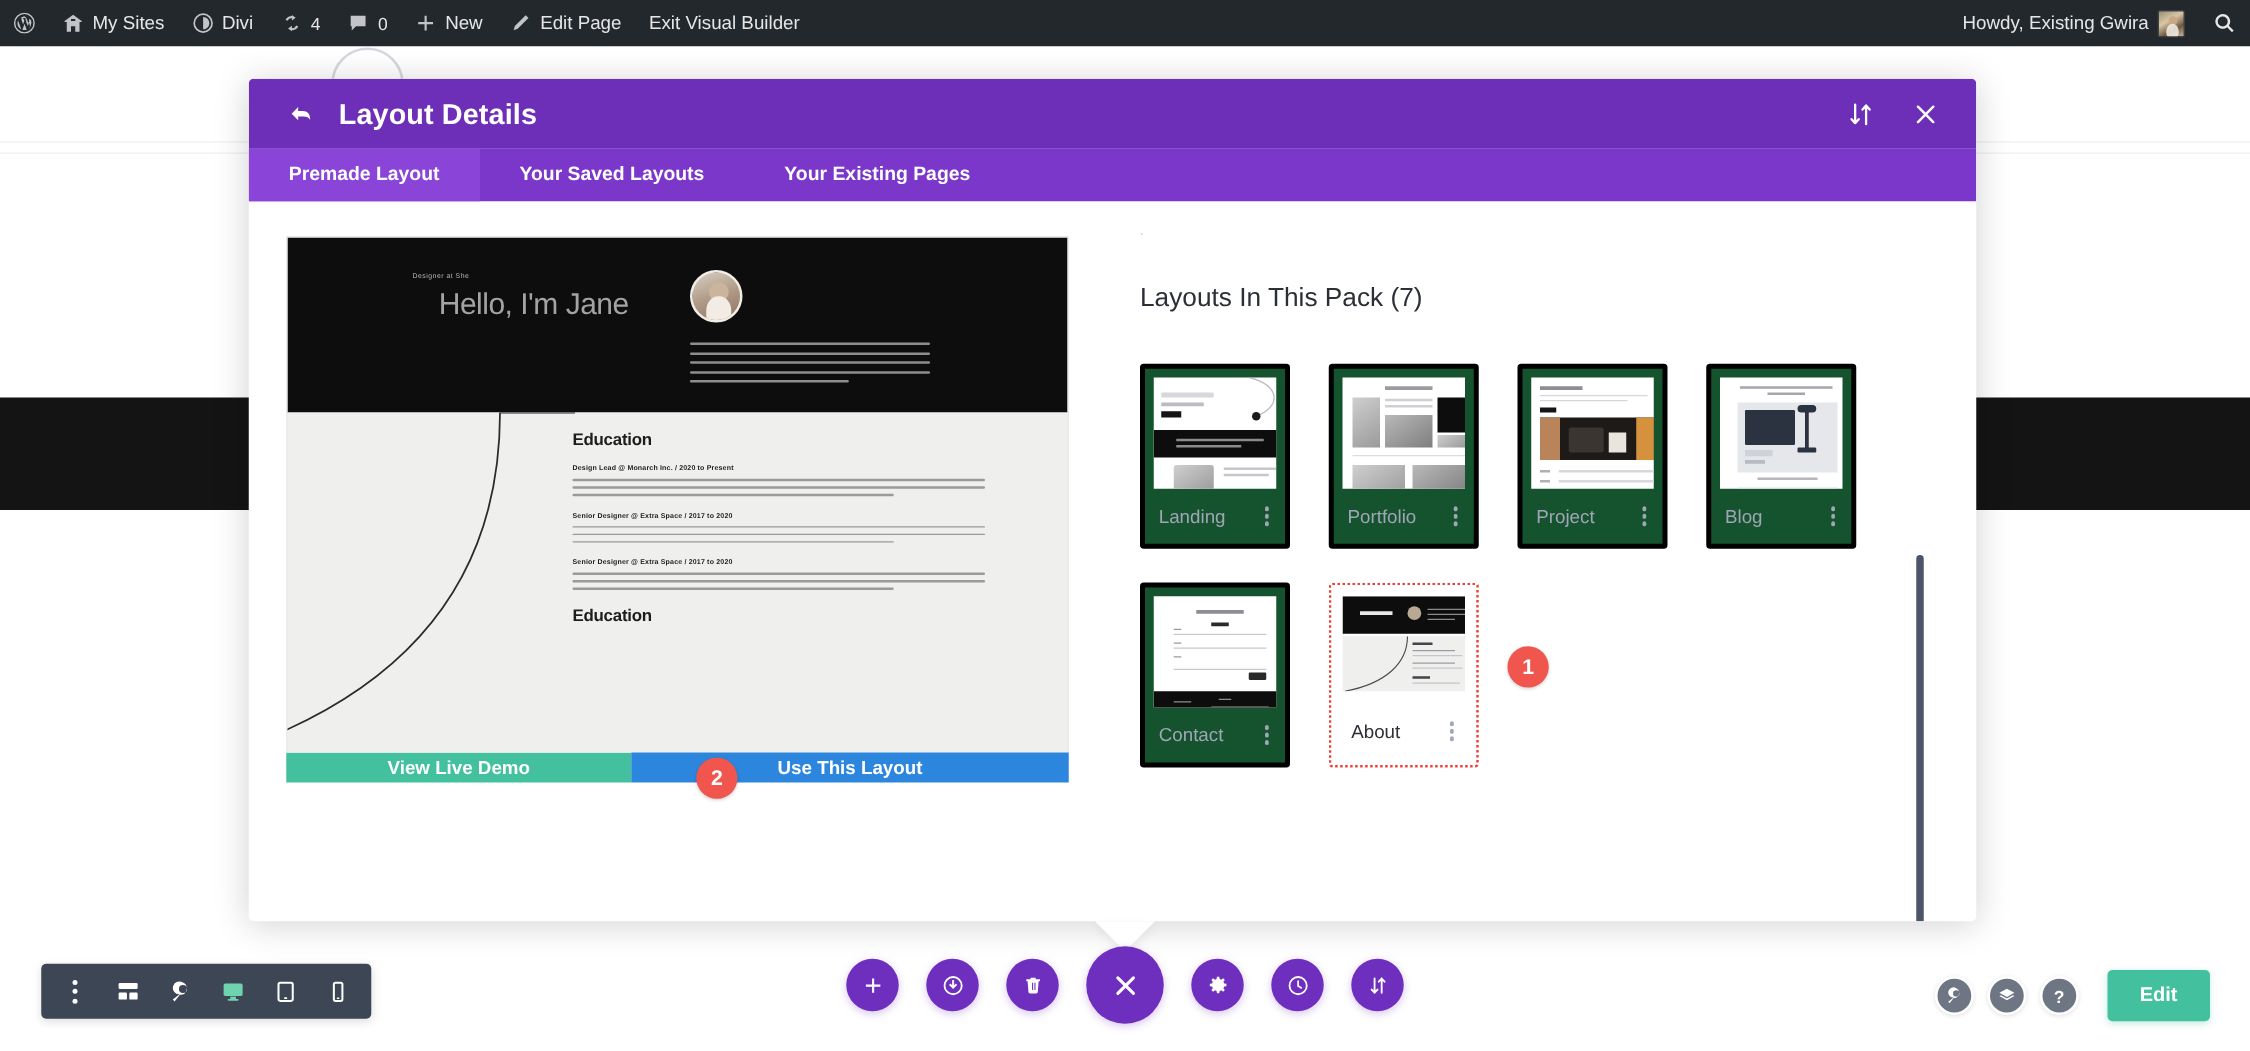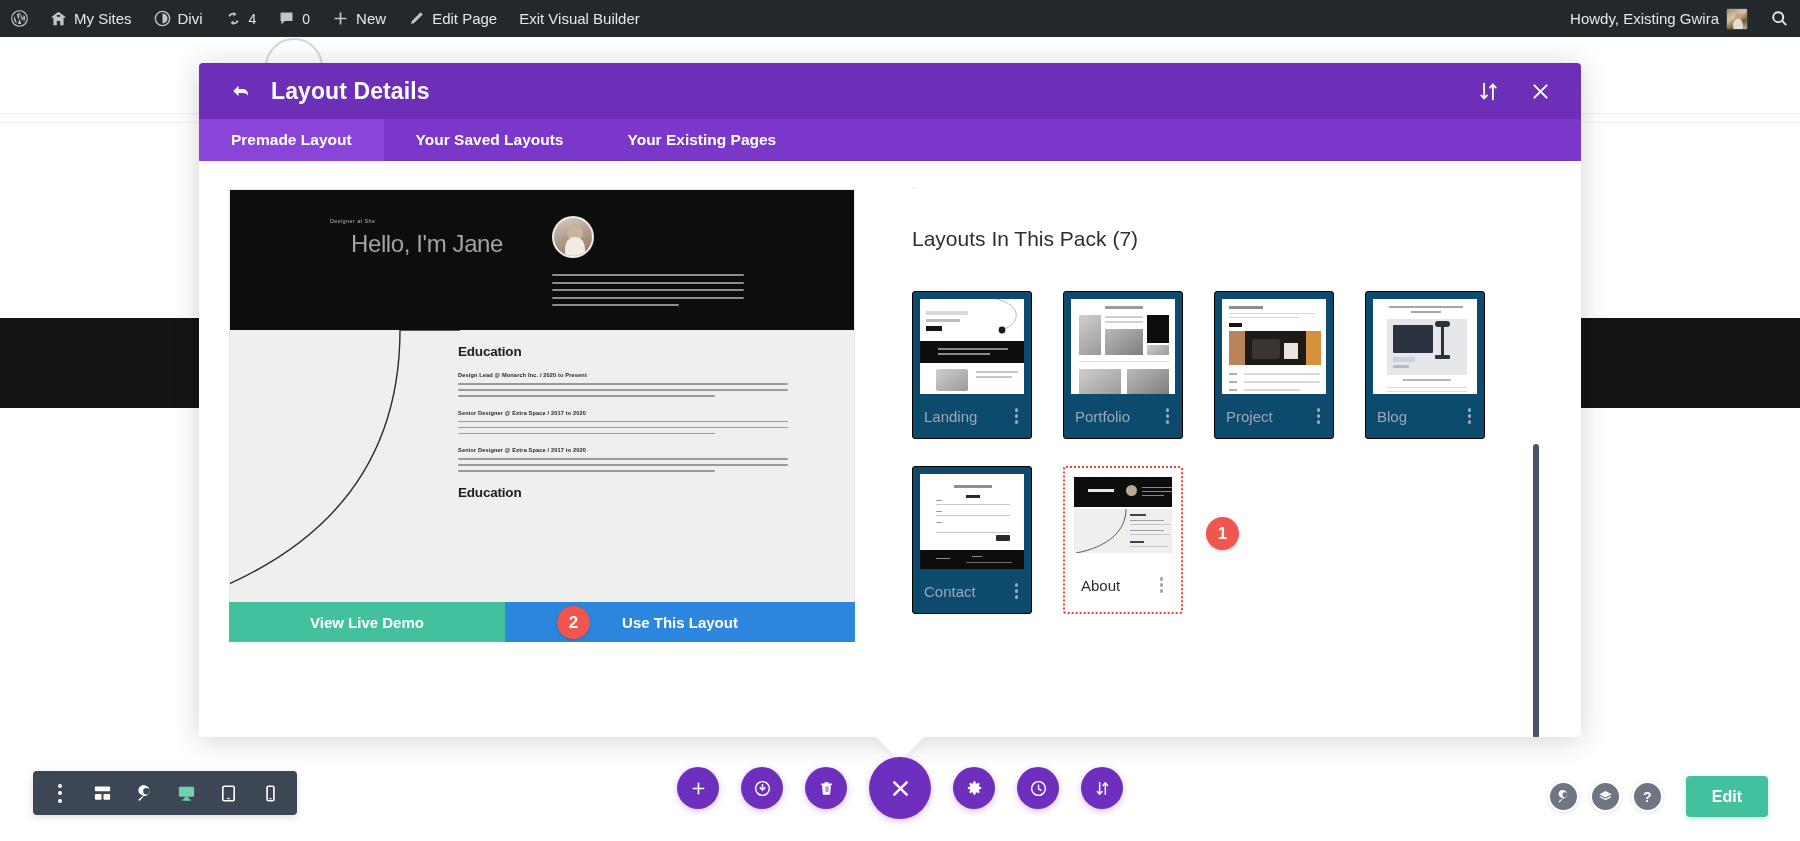--- a/index.html
+++ b/index.html
@@ -117,21 +117,21 @@
   .pv-lower { height:273px; background:#efefee; position:relative; }
   .pv-curve { position:absolute; left:-40px; top:0; width:270px; height:273px; }
   .pv-right { position:absolute; left:228px; top:14px; width:330px; }
   .pv-h2 { font-size:13.5px; font-weight:700; color:#1d1d1d; margin-bottom:13px; letter-spacing:-.2px;}
   .pv-job { font-size:5.6px; font-weight:700; color:#1d1d1d; margin-bottom:5px; letter-spacing:.15px; }
   .pv-para span{ display:block; height:1.6px; background:#9a9a9a; margin-bottom:4.4px; border-radius:1px; }
   .pv-para { margin-bottom:13px; }
   .pv-para span:last-child{ width:78%; }
 
   
-  #preview-actions { display:flex; width:626px; height:40px; }
+  #preview-actions { display:flex; width:626px; height:24px; }
   #btn-demo {
     flex:0 0 276px; background:#43c19e; color:#fff; font-size:15px; font-weight:600;
     display:flex;align-items:center;justify-content:center; cursor:pointer;
   }
   #btn-use {
     flex:1 1 auto; background:#2d86de; color:#fff; font-size:15px; font-weight:600;
     display:flex;align-items:center;justify-content:center; cursor:pointer; position:relative;
   }
   .badge {
     width:33px;height:33px;border-radius:50%;background:#f0554e;color:#fff;
@@ -139,21 +139,21 @@
     box-shadow:0 1px 3px rgba(0,0,0,.2);
   }
   #badge-2 { position:absolute; left:52px; top:4px; }
 
   
   #list-col { flex:1 1 auto; padding-left:57px; position:relative; }
   .tiny-dot { position:absolute; left:57px; top:-10px; color:#c9c9cf; font-size:11px; }
   #list-title { font-size:21px; color:#2c2f36; font-weight:400; margin:38px 0 40px 0; }
   #cards-grid { display:grid; grid-template-columns:repeat(4,120px); gap:27px 31px; }
   .card {
-    width:120px; height:148px; background:#0c4a6e; border:1px solid #000000;
+    width:120px; height:148px; background:#14532d; border:4px solid #000000;
     border-radius:3px; display:flex; flex-direction:column; cursor:pointer; position:relative;
     overflow:visible;
   }
   .card.selected { border:2px dotted #ef4136; background:#fff; padding:5px; }
   .card-thumb { flex:1 1 auto; overflow:hidden; position:relative; background:#fff; margin:7px 7px 0 7px; }
   .card.selected .card-thumb { margin:4px 4px 0 4px; }
   .card-foot { height:44px; display:flex; align-items:center; padding:0 9px 0 11px; }
   .card-name { font-size:15px; color:#9fa6b5; font-weight:400; }
   .card.selected .card-name { color:#2c2f36;text-align:right; }
   .kebab { margin-left:auto; display:flex; flex-direction:column; gap:2.5px; padding:4px; }

